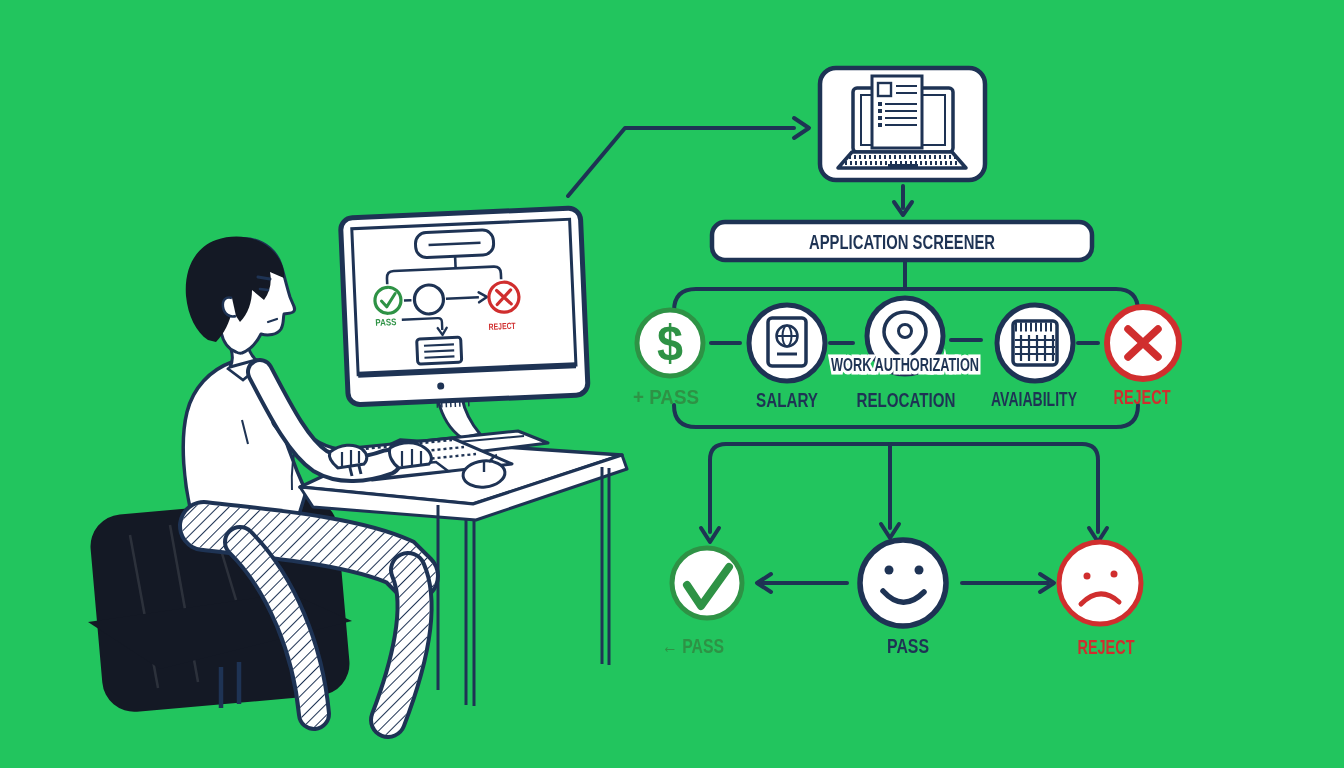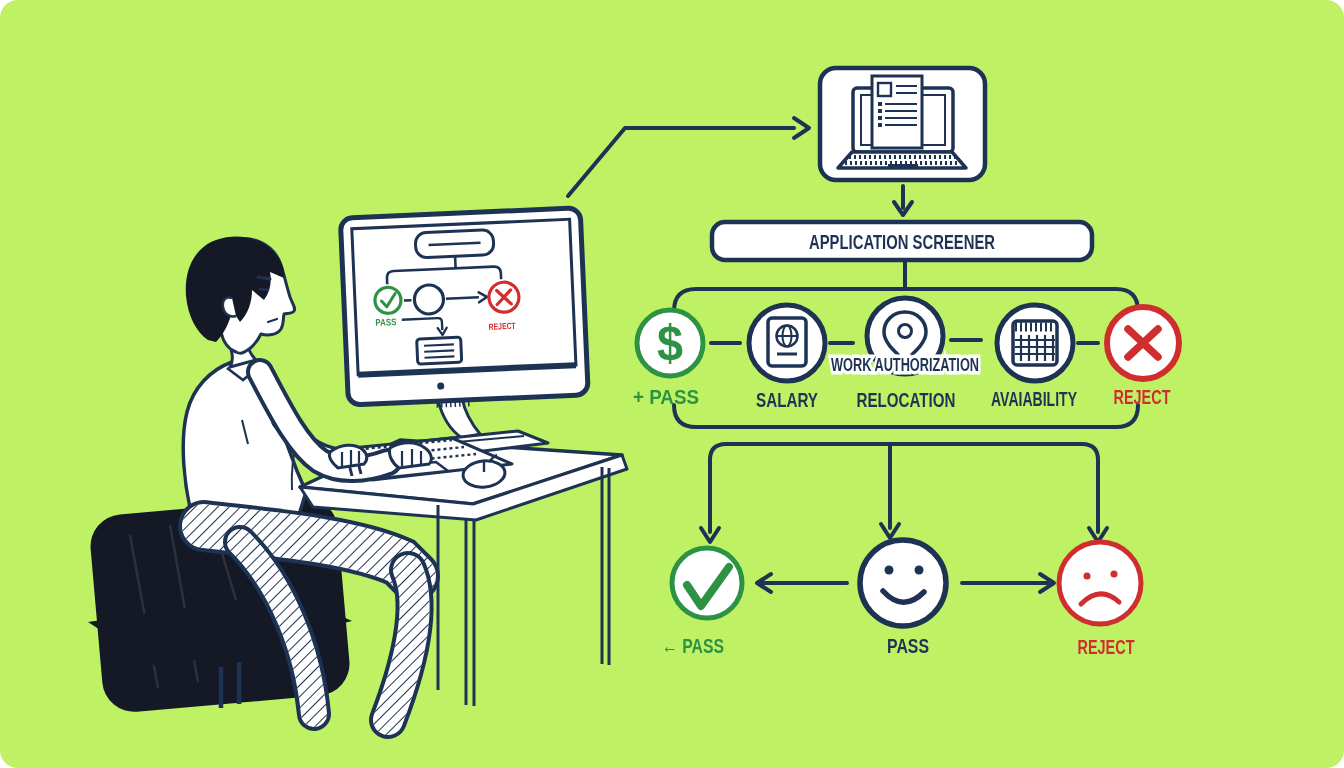--- a/index.html
+++ b/index.html
@@ -1,19 +1,18 @@
 <!DOCTYPE html>
 <html><head>
 <meta charset="utf-8">
 <style>
   html,body{margin:0;padding:0;background:#fff;}
   .canvas{
-    position:relative;width:1344px;height:768px;background:#bef264;overflow:hidden;
+    position:relative;width:1344px;height:768px;background:#22c55e;overflow:hidden;
     font-family:"Liberation Sans",sans-serif;
-    border-radius:18px;
   }
   svg{display:block;}
   svg text{font-family:"Liberation Sans",sans-serif;font-weight:700;}
   .lbl-navy{fill:#1e3354;}
   .lbl-green{fill:#2e9245;}
   .lbl-red{fill:#d02e2e;}
 </style>
 </head>
 <body>
 

